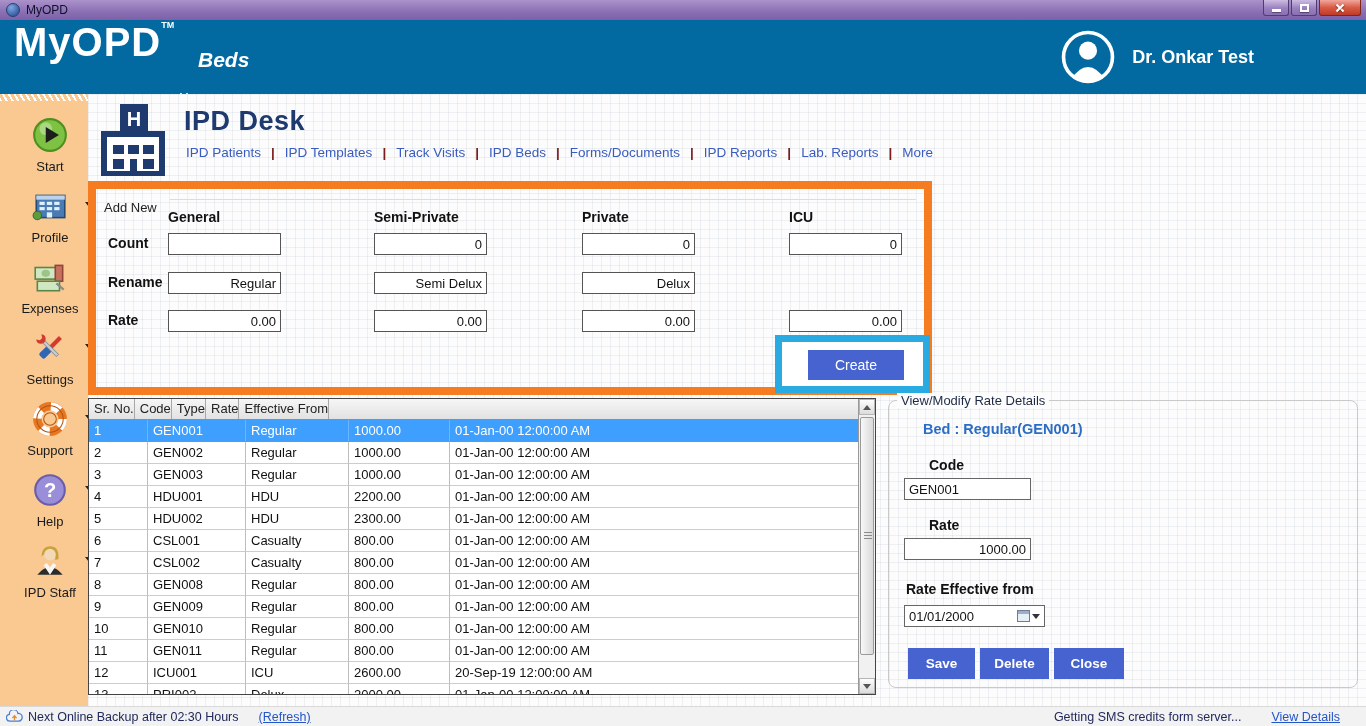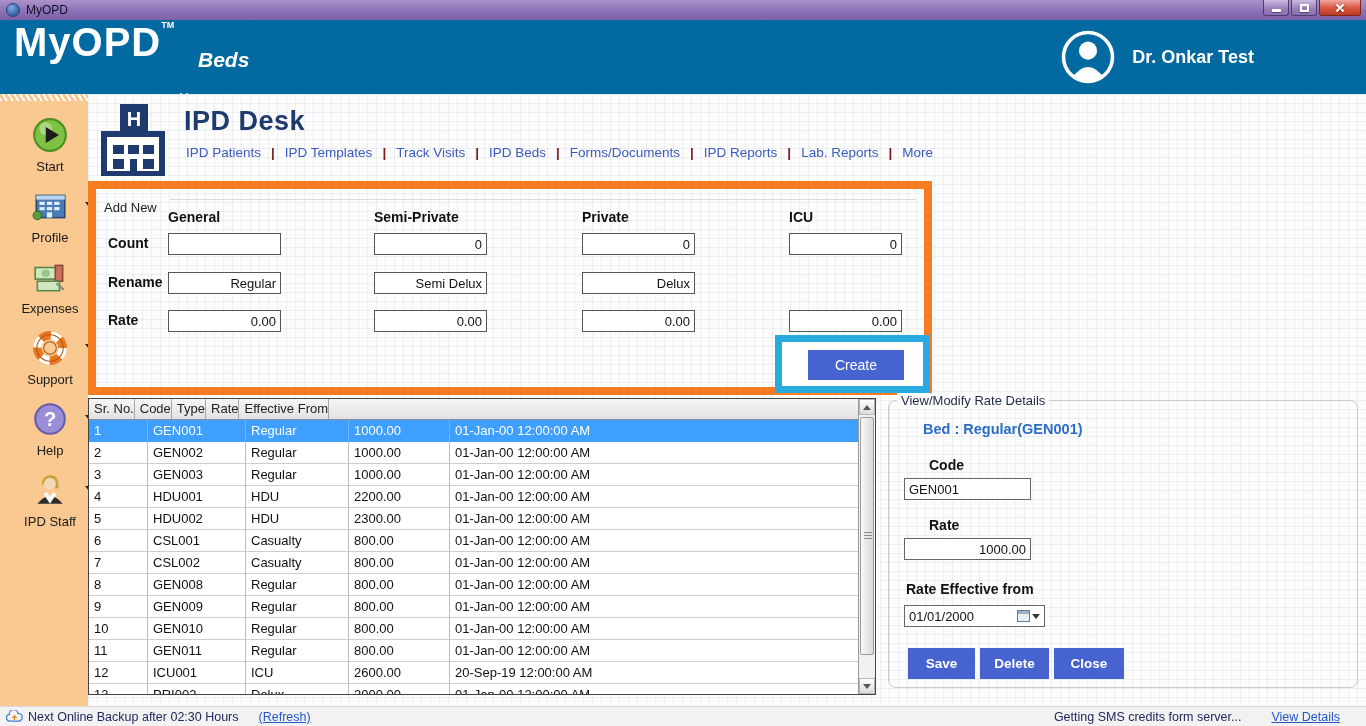--- a/index.html
+++ b/index.html
@@ -215,20 +215,35 @@
               <rect x="4" y="9" width="21" height="11" fill="#cfe8c2" stroke="#5b8549" stroke-width="1.5"></rect>
               <ellipse cx="14" cy="14.5" rx="4" ry="3.4" fill="#9cc487"></ellipse>
               <rect x="23" y="7" width="7" height="15" fill="#c8715f" stroke="#8e4636" stroke-width="1.5"></rect>
               <rect x="6" y="22" width="21" height="9" fill="#cfe8c2" stroke="#5b8549" stroke-width="1.5"></rect>
               <path d="M24 24 l7 6" stroke="#8a8a8a" stroke-width="2"></path>
             </svg></span>
           
           <div class="side-label">Expenses</div>
         </div>
 
+        <div class="side-item">
+          <span class="side-icon"><svg viewBox="0 0 36 36">
+              <g transform="rotate(45 18 18)">
+                <rect x="16" y="4" width="4" height="14" fill="#d23b2e"></rect>
+                <rect x="14.5" y="17" width="7" height="13" rx="2" fill="#2f66b5"></rect>
+              </g>
+              <g transform="rotate(-45 18 18)">
+                <rect x="16.5" y="8" width="3" height="20" fill="#c4c9cf" stroke="#7c838c" stroke-width="0.8"></rect>
+                <circle cx="18" cy="6.5" r="3.5" fill="none" stroke="#c4303030" stroke-width="0"></circle>
+                <path d="M14.5 3 a4.5 4.5 0 1 0 7 0 l-2 3 h-3 z" fill="#d23b2e"></path>
+              </g>
+            </svg></span>
+          <span class="dd"></span>
+          <div class="side-label">Settings</div>
+        </div>
 
         <div class="side-item">
           <span class="side-icon"><svg viewBox="0 0 36 36">
               <circle cx="18" cy="18" r="12" fill="none" stroke="#e87722" stroke-width="8"></circle>
               <circle cx="18" cy="18" r="12" fill="none" stroke="#ffffff" stroke-width="8" stroke-dasharray="9 10"></circle>
               <circle cx="18" cy="18" r="12.5" fill="none" stroke="#b5540f" stroke-width="1"></circle>
               <circle cx="18" cy="18" r="6" fill="none" stroke="#b5540f" stroke-width="1"></circle>
             </svg></span>
           <span class="dd"></span>
           <div class="side-label">Support</div>

